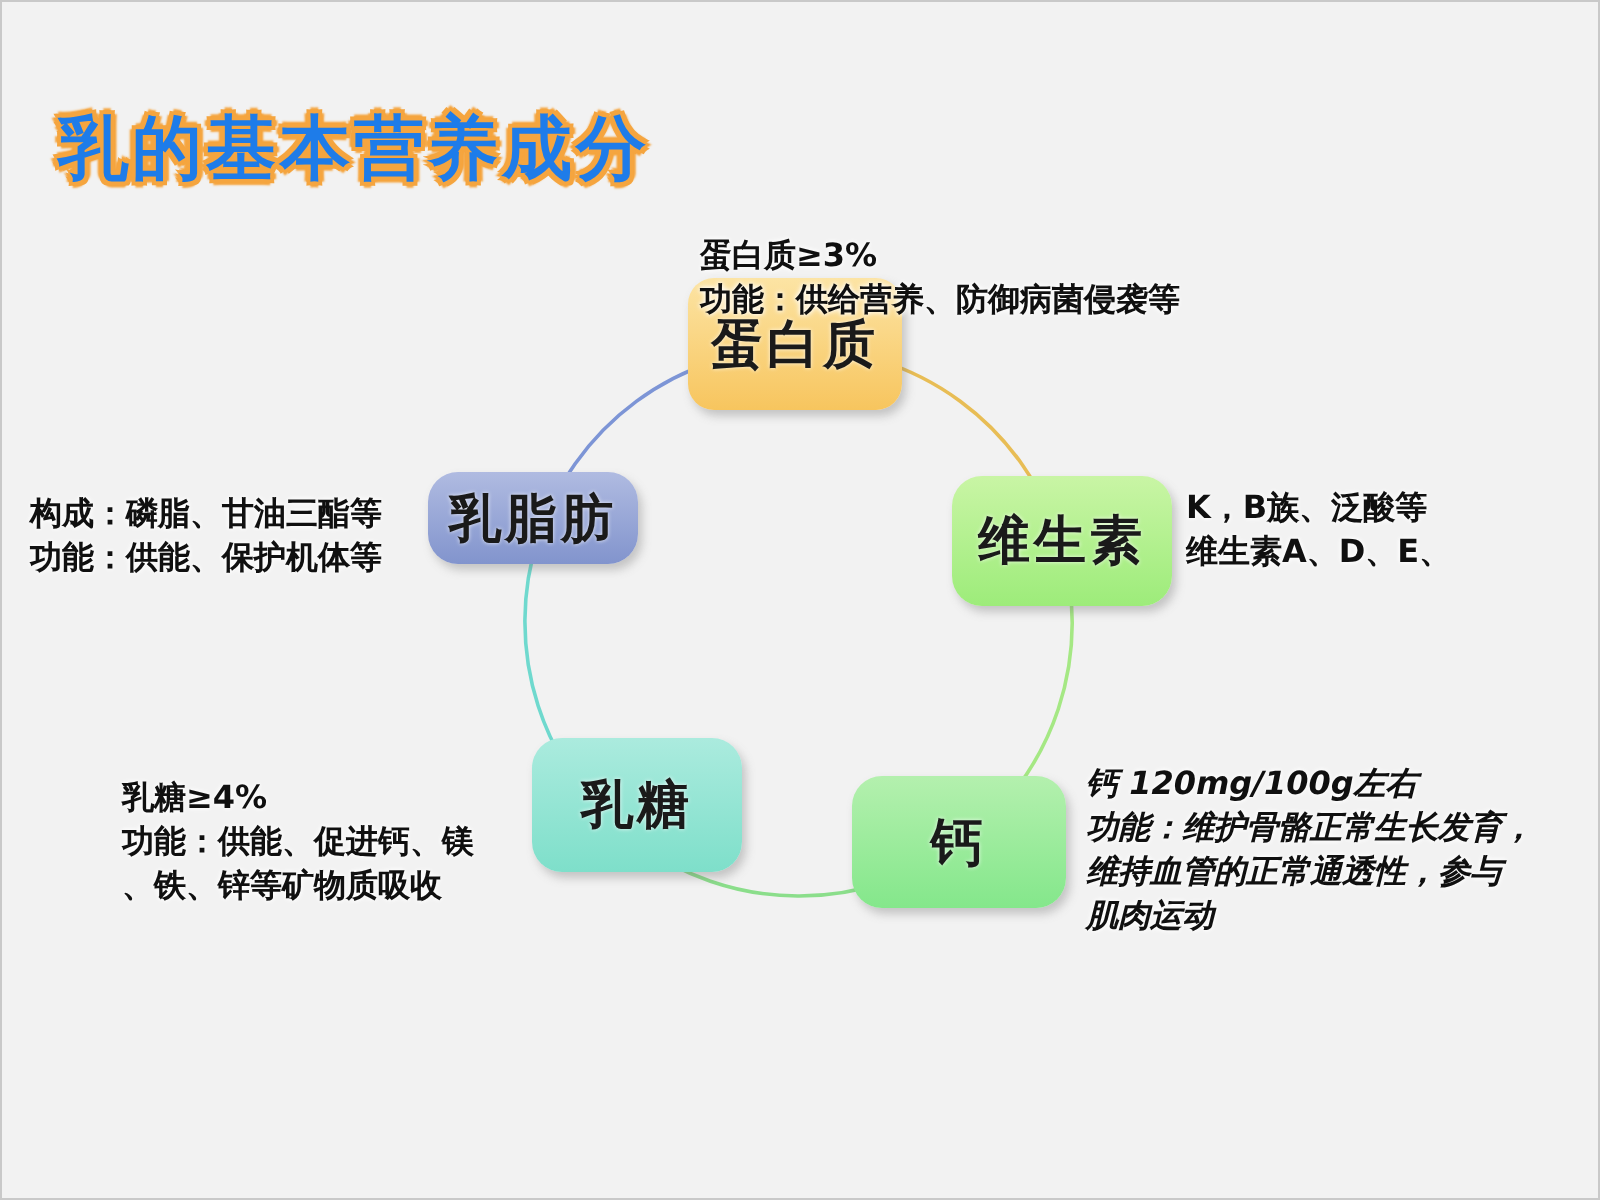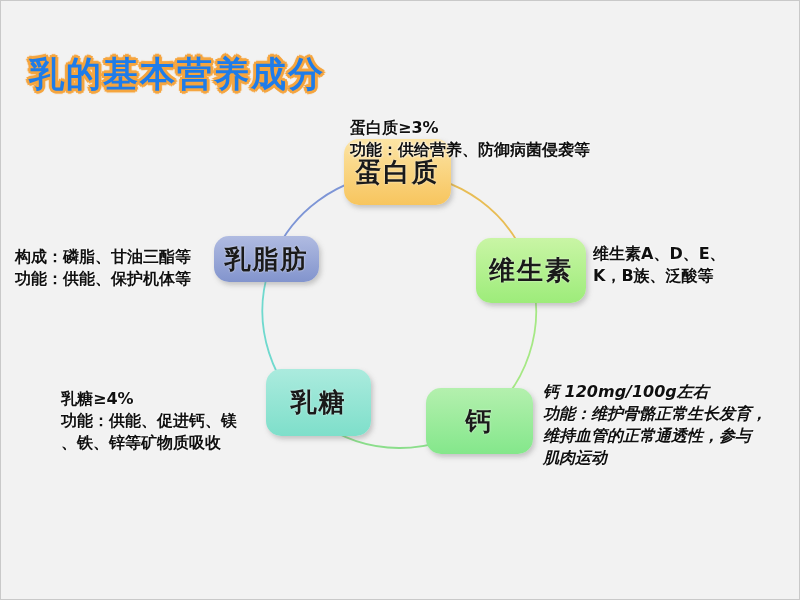--- a/index.html
+++ b/index.html
@@ -57,21 +57,21 @@
   <div class="slide-title">乳的基本营养成分</div>
 
   <svg class="circle-svg" viewBox="0 0 800 600" fill="none" stroke-width="1.8" stroke-linecap="round">
     <path d="M 397 173 A 137 137 0 0 1 529 270" stroke="#e8bd55"></path>
     <path d="M 529 270 A 137 137 0 0 1 479 421" stroke="#a5e884"></path>
     <path d="M 479 421 A 137 137 0 0 1 317 420" stroke="#8bde8b"></path>
     <path d="M 317 420 A 137 137 0 0 1 268 268" stroke="#6fd9ce"></path>
     <path d="M 268 268 A 137 137 0 0 1 397 173" stroke="#7d95d6"></path>
   </svg>
 
-  <div class="node node-protein" style="background: linear-gradient(rgb(252, 228, 164), rgb(247, 197, 94));">
+  <div class="node node-protein" style="background: linear-gradient(rgb(252, 228, 164), rgb(247, 197, 94)); border-radius: 13px;">
     <span class="node-label">蛋白质</span>
   </div>
   <div class="node node-vitamin" style="background: linear-gradient(rgb(201, 245, 165), rgb(157, 236, 122));">
     <span class="node-label">维生素</span>
   </div>
   <div class="node node-calcium" style="background: linear-gradient(rgb(180, 240, 174), rgb(132, 231, 139));">
     <span class="node-label">钙</span>
   </div>
   <div class="node node-lactose" style="background: linear-gradient(rgb(171, 235, 222), rgb(126, 223, 202));">
     <span class="node-label">乳糖</span>
@@ -79,22 +79,22 @@
   <div class="node node-milkfat" style="background: linear-gradient(rgb(176, 187, 225), rgb(130, 148, 205));">
     <span class="node-label">乳脂肪</span>
   </div>
 
   <div class="note note-protein">
     <div>蛋白质≥3%</div>
     <div>功能：供给营养、防御病菌侵袭等</div>
   </div>
 
   <div class="note note-vitamin">
+    <div>K，B族、泛酸等</div>
     <div>维生素A、D、E、</div>
-    <div>K，B族、泛酸等</div>
   </div>
 
   <div class="note note-calcium">
     <div>钙 120mg/100g左右</div>
     <div>功能：维护骨骼正常生长发育，</div>
     <div>维持血管的正常通透性，参与</div>
     <div>肌肉运动</div>
   </div>
 
   <div class="note note-lactose">

